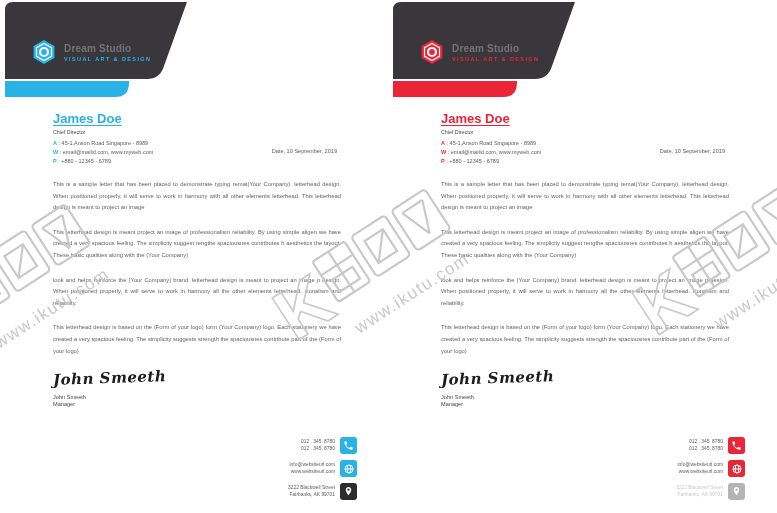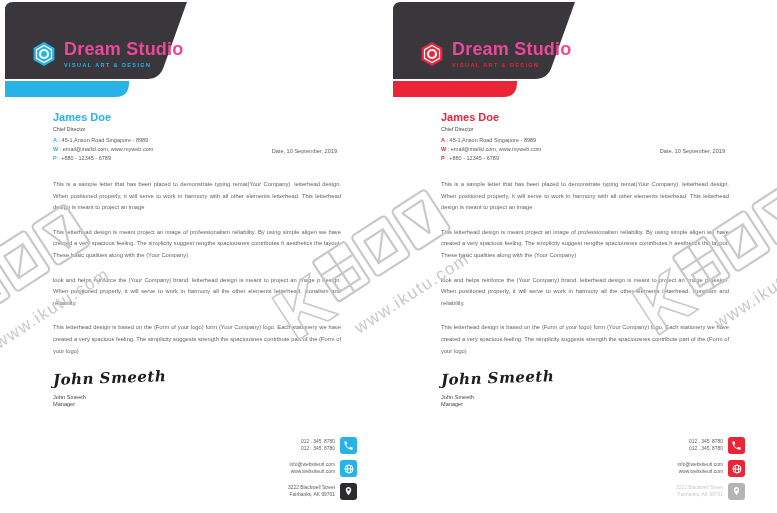--- a/index.html
+++ b/index.html
@@ -7,25 +7,25 @@
   #canvas { position:relative; width:777px; height:513px; background:#ffffff; overflow:hidden; }
 
   .page { position:absolute; top:0; width:380px; height:513px; background:#fff; }
   #page-0 { left:1px; }
   #page-1 { left:389px; }
 
   .hdr-svg { position:absolute; left:0; top:0; }
   .accent-fill { fill:var(--accent); }
 
   .logo { position:absolute; left:30px; top:39px; display:flex; align-items:center; gap:7px; }
-  .brand-name { font-size:18px; font-weight:bold; color:#ec4899; letter-spacing:.2px; }
+  .brand-name { font-size:10px; font-weight:bold; color:#737373; letter-spacing:.2px; }
   .brand-tagline { font-size:5.5px; font-weight:bold; color:var(--accent); letter-spacing:1.4px; margin-top:2px; }
 
   .contact { position:absolute; left:52px; top:111px; }
-  .sender-name { font-size:11px; font-weight:bold; color:var(--accent); text-underline-offset:1.5px; }
+  .sender-name { font-size:13px; font-weight:bold; color:var(--accent); text-decoration:underline; text-underline-offset:1.5px; }
   .sender-title { font-size:5.3px; color:#474747; margin:3px 0 4px; }
   .info-line { font-size:5.5px; color:#5c5c5c; line-height:9px; }
   .info-line .lbl { color:var(--accent); font-weight:bold; }
 
   .date-line { position:absolute; right:44px; top:148px; font-size:5.6px; color:#5c5c5c; }
 
   .body-text { position:absolute; left:52px; top:179px; width:288px; }
   .body-text p { font-size:5.8px; line-height:11.6px; color:#636363; text-align:justify; margin:0 0 13px; }
 
   .sig { position:absolute; left:52px; top:369px; }

